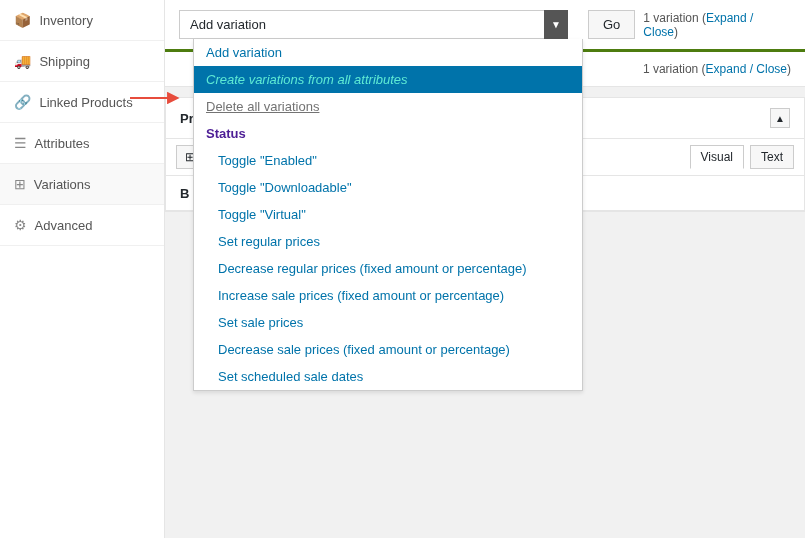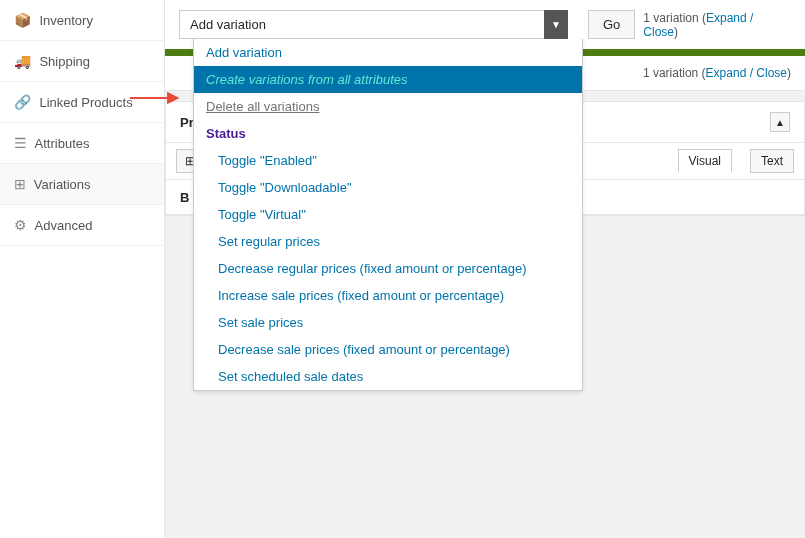--- a/index.html
+++ b/index.html
@@ -56,21 +56,21 @@
       position: relative;
     }
 
     
     .top-area {
       padding: 10px 14px;
       display: flex;
       align-items: center;
       gap: 8px;
       background: #fff;
-      border-bottom: 7px solid #4d7c0f;
+      border-bottom: 3px solid #4d7c0f;
       position: relative;
       z-index: 10;
     }
 
     .variation-select-wrapper {
       position: relative;
       width: 390px;
     }
     .variation-select {
       width: 100%;
@@ -353,21 +353,21 @@
   <div class="product-description">
     <div class="product-desc-header">
       <span>Product Short Descript</span>
       <div class="expand-btn">▲</div>
     </div>
     <div class="toolbar-row">
       <button class="toolbar-btn">
         <span>⊞</span>
         <span>Add Media</span>
       </button>
-      <div style="margin-left:auto; display:flex; gap:18px;">
+      <div style="margin-left:auto; display:flex; gap:6px;">
         <button class="visual-text-btn active">Visual</button>
         <button class="visual-text-btn">Text</button>
       </div>
     </div>
     <div class="format-row">
       <button class="format-btn">B</button>
       <button class="format-btn italic">I</button>
       <button class="format-btn strike">ABC</button>
       <button class="format-btn">☰</button>
       <span style="border-left: 1px solid #ccc; height:18px; margin:0 4px;"></span>

